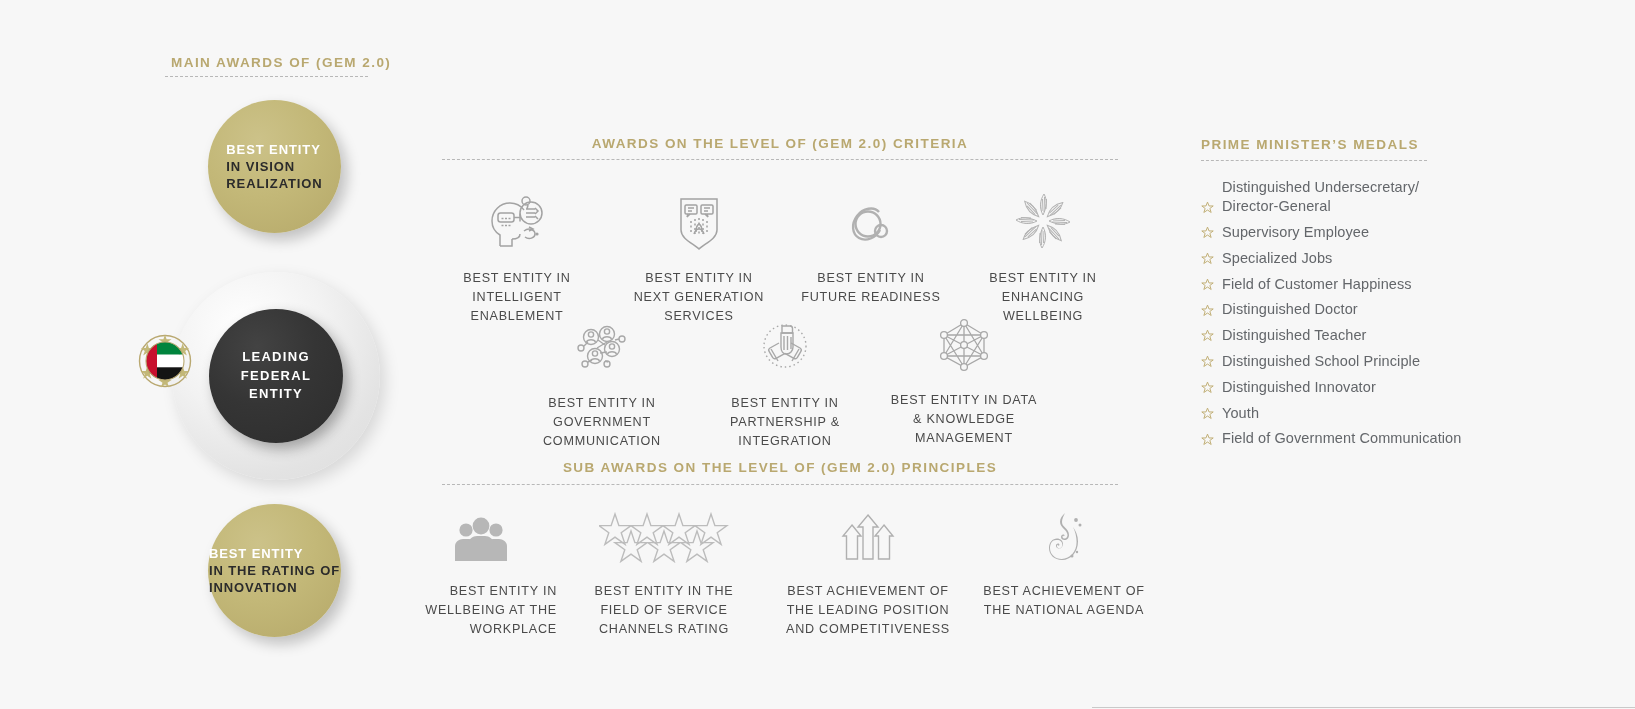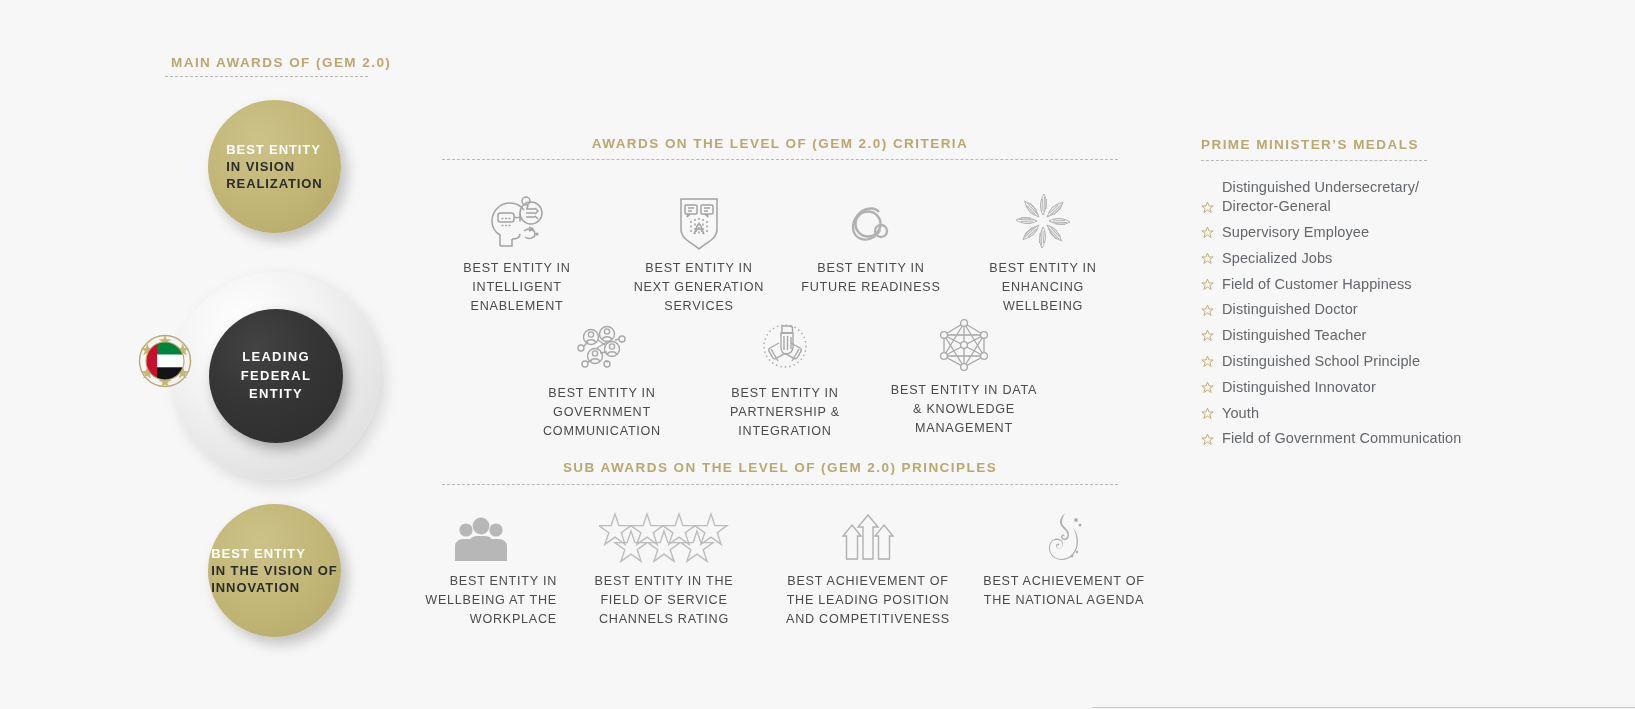--- a/index.html
+++ b/index.html
@@ -164,21 +164,21 @@
     position: absolute;
     text-align: center;
   }
   .award .ico {
     height: 58px;
     display: flex;
     align-items: flex-end;
     justify-content: center;
   }
   .award .cap {
-    margin-top: 9px;
+    margin-top: 19px;
     font-size: 12.6px;
     letter-spacing: 0.75px;
     line-height: 1.5;
     color: #4a4a4a;
     font-weight: 400;
   }
 
   
   #aw-intelligent   { left: 443px; top: 192px; width: 148px; }
   #aw-nextgen       { left: 625px; top: 192px; width: 148px; }
@@ -306,21 +306,21 @@
       <div class="lbl">
         <span>LEADING</span><br>
         <span>FEDERAL</span><br>
         <span>ENTITY</span>
       </div>
     </div>
 
     <div id="circle-innovation" class="gold-circle">
       <div class="lbl">
         <span class="first">BEST ENTITY</span><br>
-        <span>IN THE VISION OF</span><br>
+        <span>IN THE RATING OF</span><br>
         <span>INNOVATION</span>
       </div>
     </div>
   </div>
 
   <div id="mid-col">
     <div id="criteria-title" class="sec-title">AWARDS ON THE LEVEL OF (GEM 2.0) CRITERIA</div>
     <div id="criteria-rule" class="dashed-rule"></div>
 
     <div id="sub-title" class="sec-title">SUB AWARDS ON THE LEVEL OF (GEM 2.0) PRINCIPLES</div>

